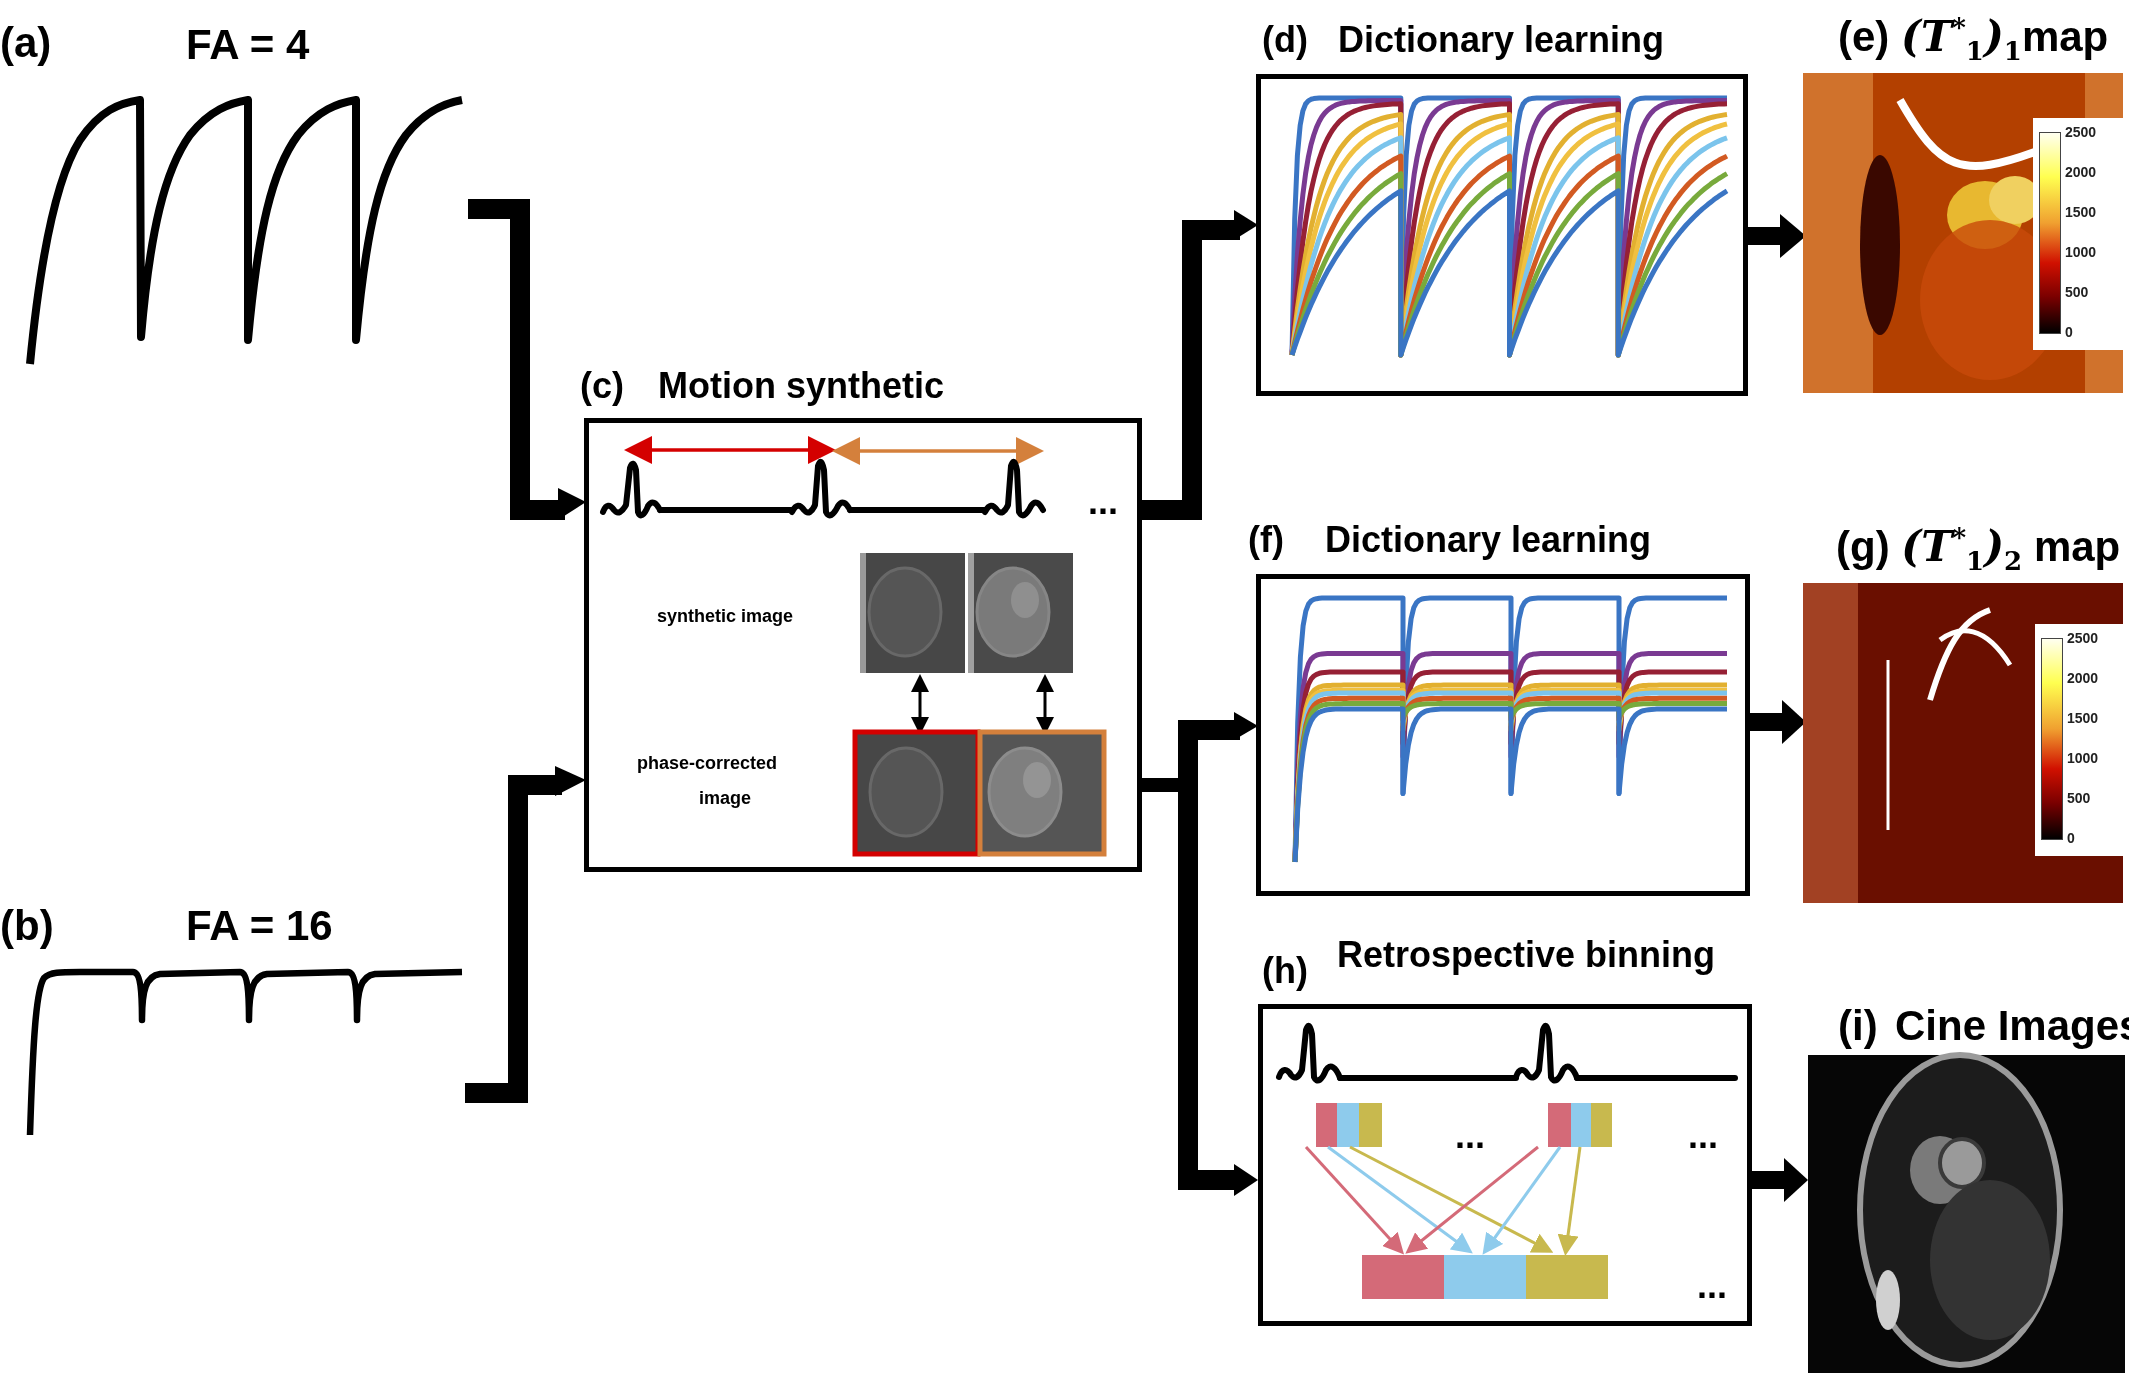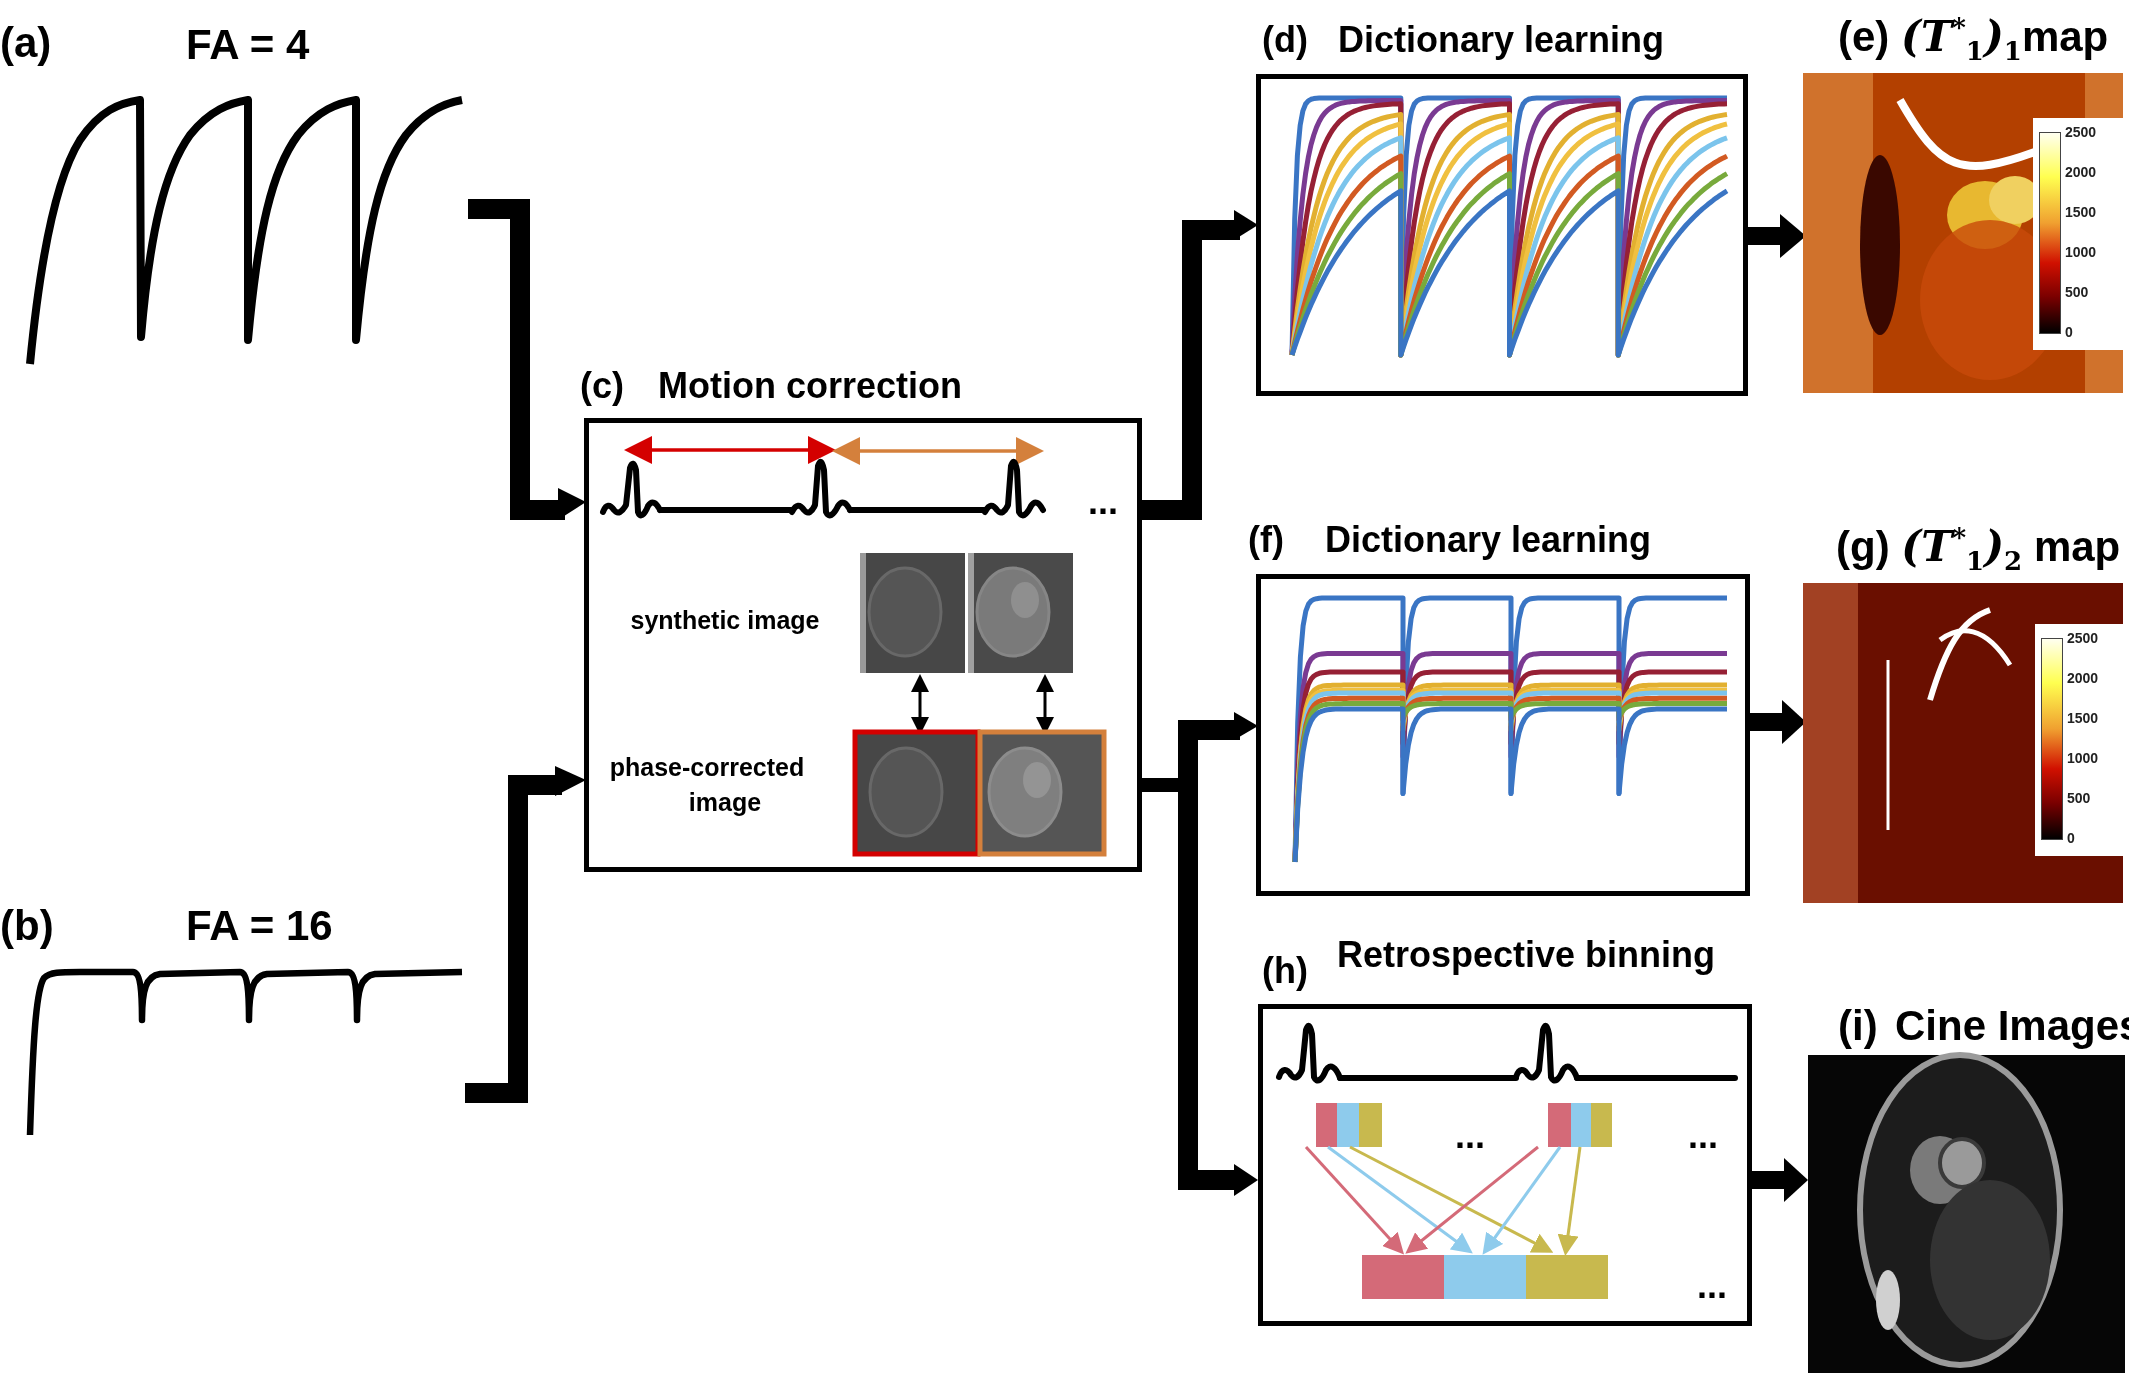--- a/index.html
+++ b/index.html
@@ -6,33 +6,33 @@
   body { width:2129px; height:1390px; position:relative; overflow:hidden;
          font-family:"Liberation Sans", "DejaVu Sans", sans-serif; color:#000; }
   .lbl { position:absolute; font-weight:bold; white-space:nowrap; line-height:1; }
   .big { font-size:42px; }
   .title { font-size:36px; }
   .panel-box { position:absolute; border:5px solid #000; box-sizing:border-box; background:#fff; }
   svg.layer { position:absolute; left:0; top:0; }
   .math { font-family:"DejaVu Serif", "Liberation Serif", serif; font-style:italic; font-weight:bold; }
   .math sub, .math sup { font-style:normal; font-family:"DejaVu Serif", serif; font-size:0.62em; }
   .cb-tick { font-family:"Liberation Sans", sans-serif; font-weight:bold; font-size:14px; color:#222; position:absolute; }
-  .small-lbl { position:absolute; font-weight:bold; font-size:25px; text-align:center; line-height:1.35; }
+  .small-lbl { position:absolute; font-weight:bold; font-size:18px; text-align:center; line-height:1.35; }
 </style>
 </head>
 <body>
 
 <div class="lbl big" style="left:0;top:22px">(a)</div>
 <div class="lbl big" style="left:186px;top:24px">FA = 4</div>
 
 <div class="lbl big" style="left:0;top:905px">(b)</div>
 <div class="lbl big" style="left:186px;top:905px">FA = 16</div>
 
 <div class="lbl title" style="left:580px;top:368px">(c)</div>
-<div class="lbl title" style="left:658px;top:368px">Motion correction</div>
+<div class="lbl title" style="left:658px;top:368px">Motion synthetic</div>
 
 <div class="lbl title" style="left:1262px;top:22px">(d)</div>
 <div class="lbl title" style="left:1338px;top:22px">Dictionary learning</div>
 
 <div class="lbl big" style="left:1838px;top:14px">
   <span>(e)</span>
   <span class="math">(<span>T</span><sup>*</sup><sub>1</sub>)<sub>1</sub></span><span>map</span>
 </div>
 
 <div class="lbl title" style="left:1248px;top:522px">(f)</div>

